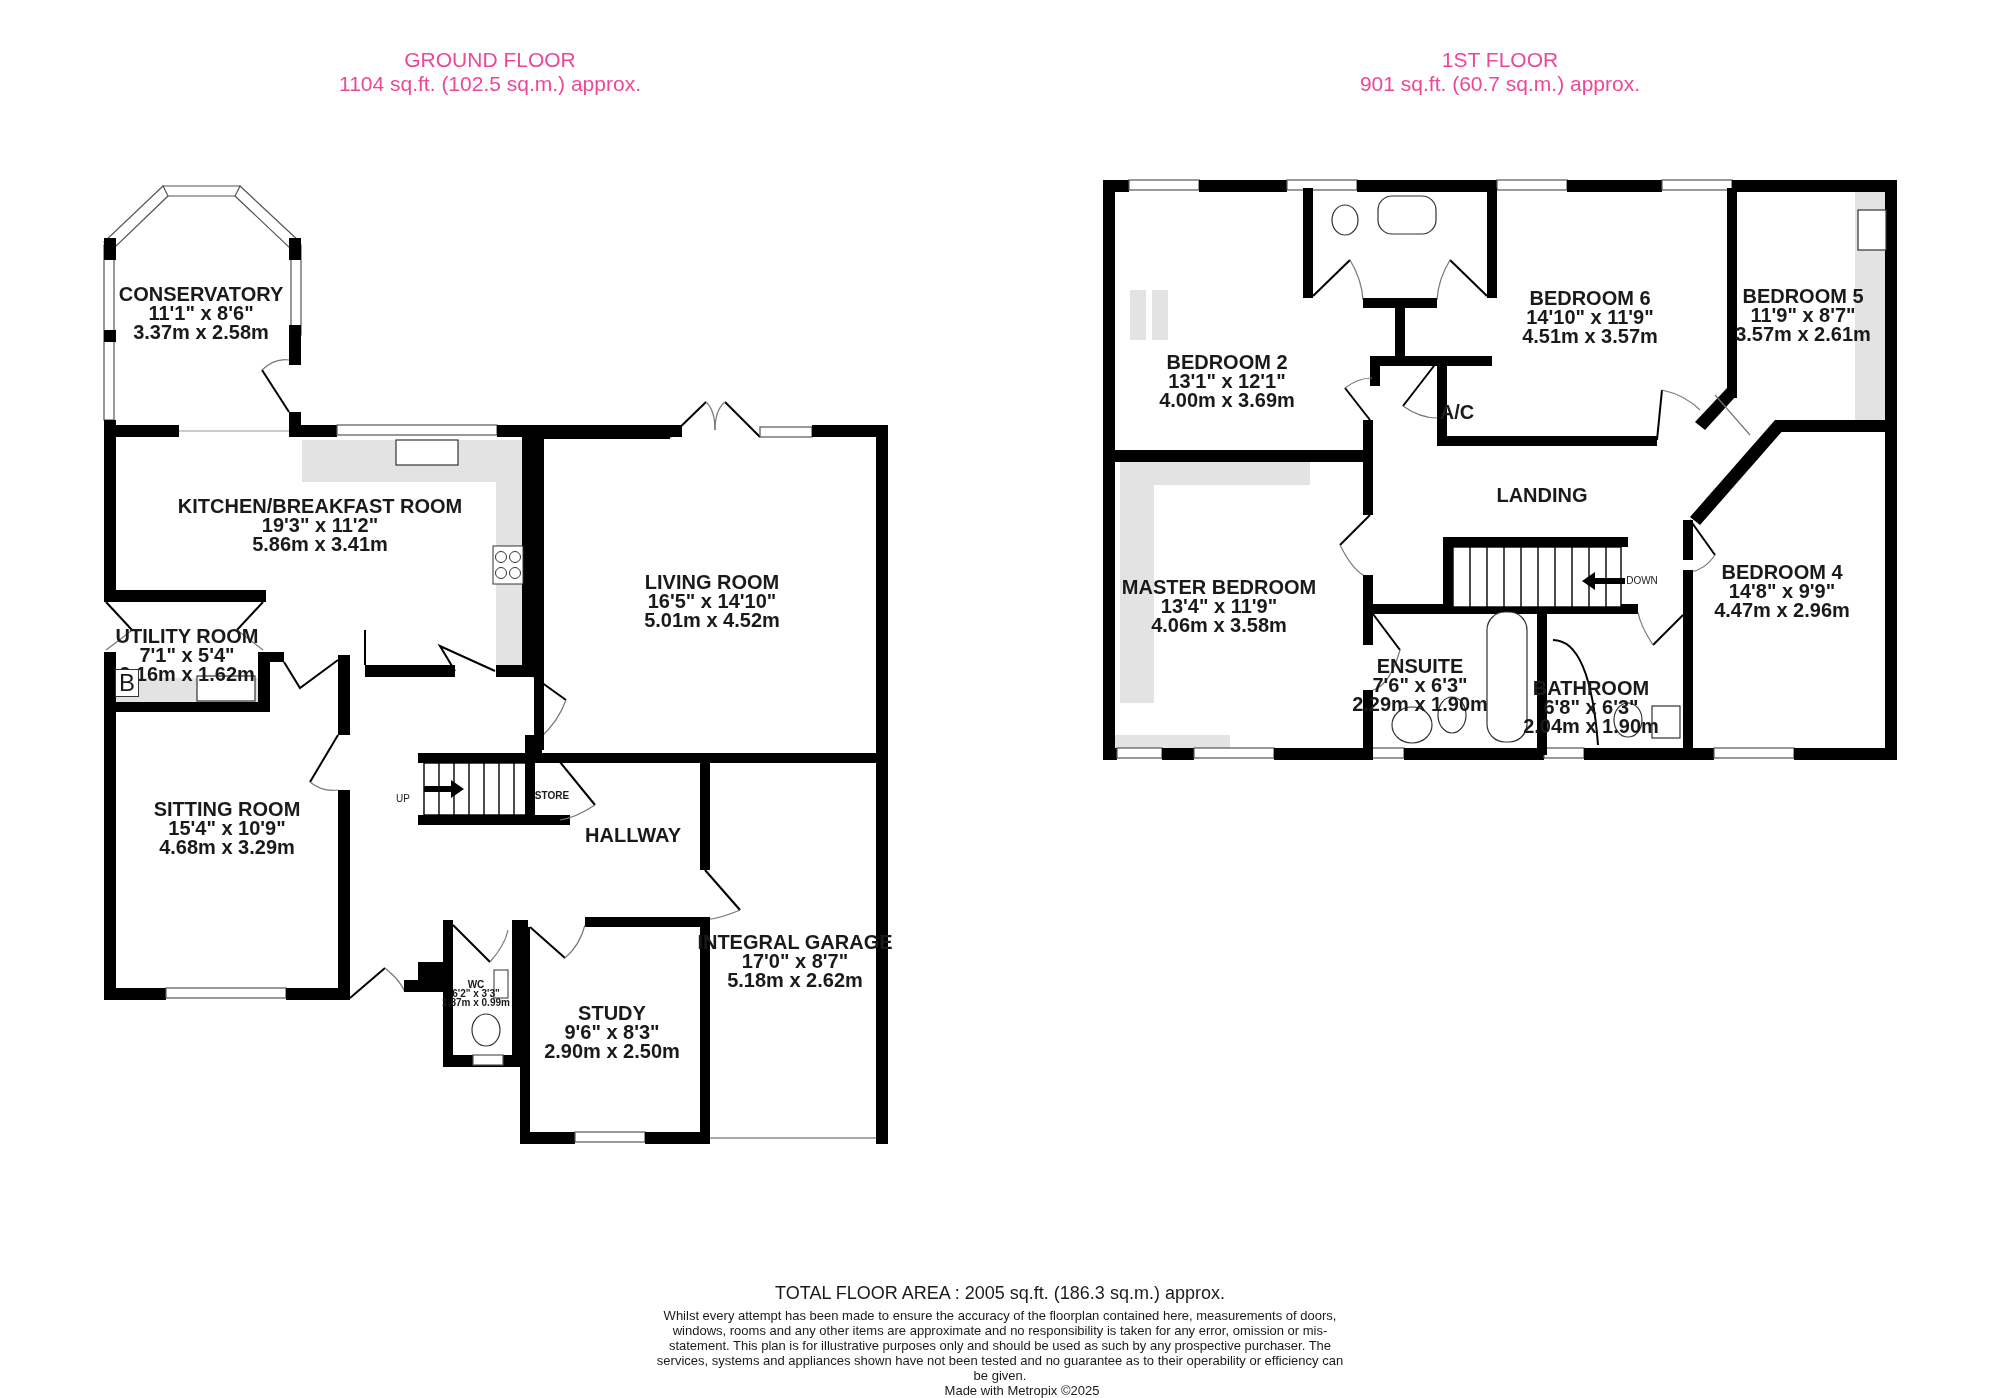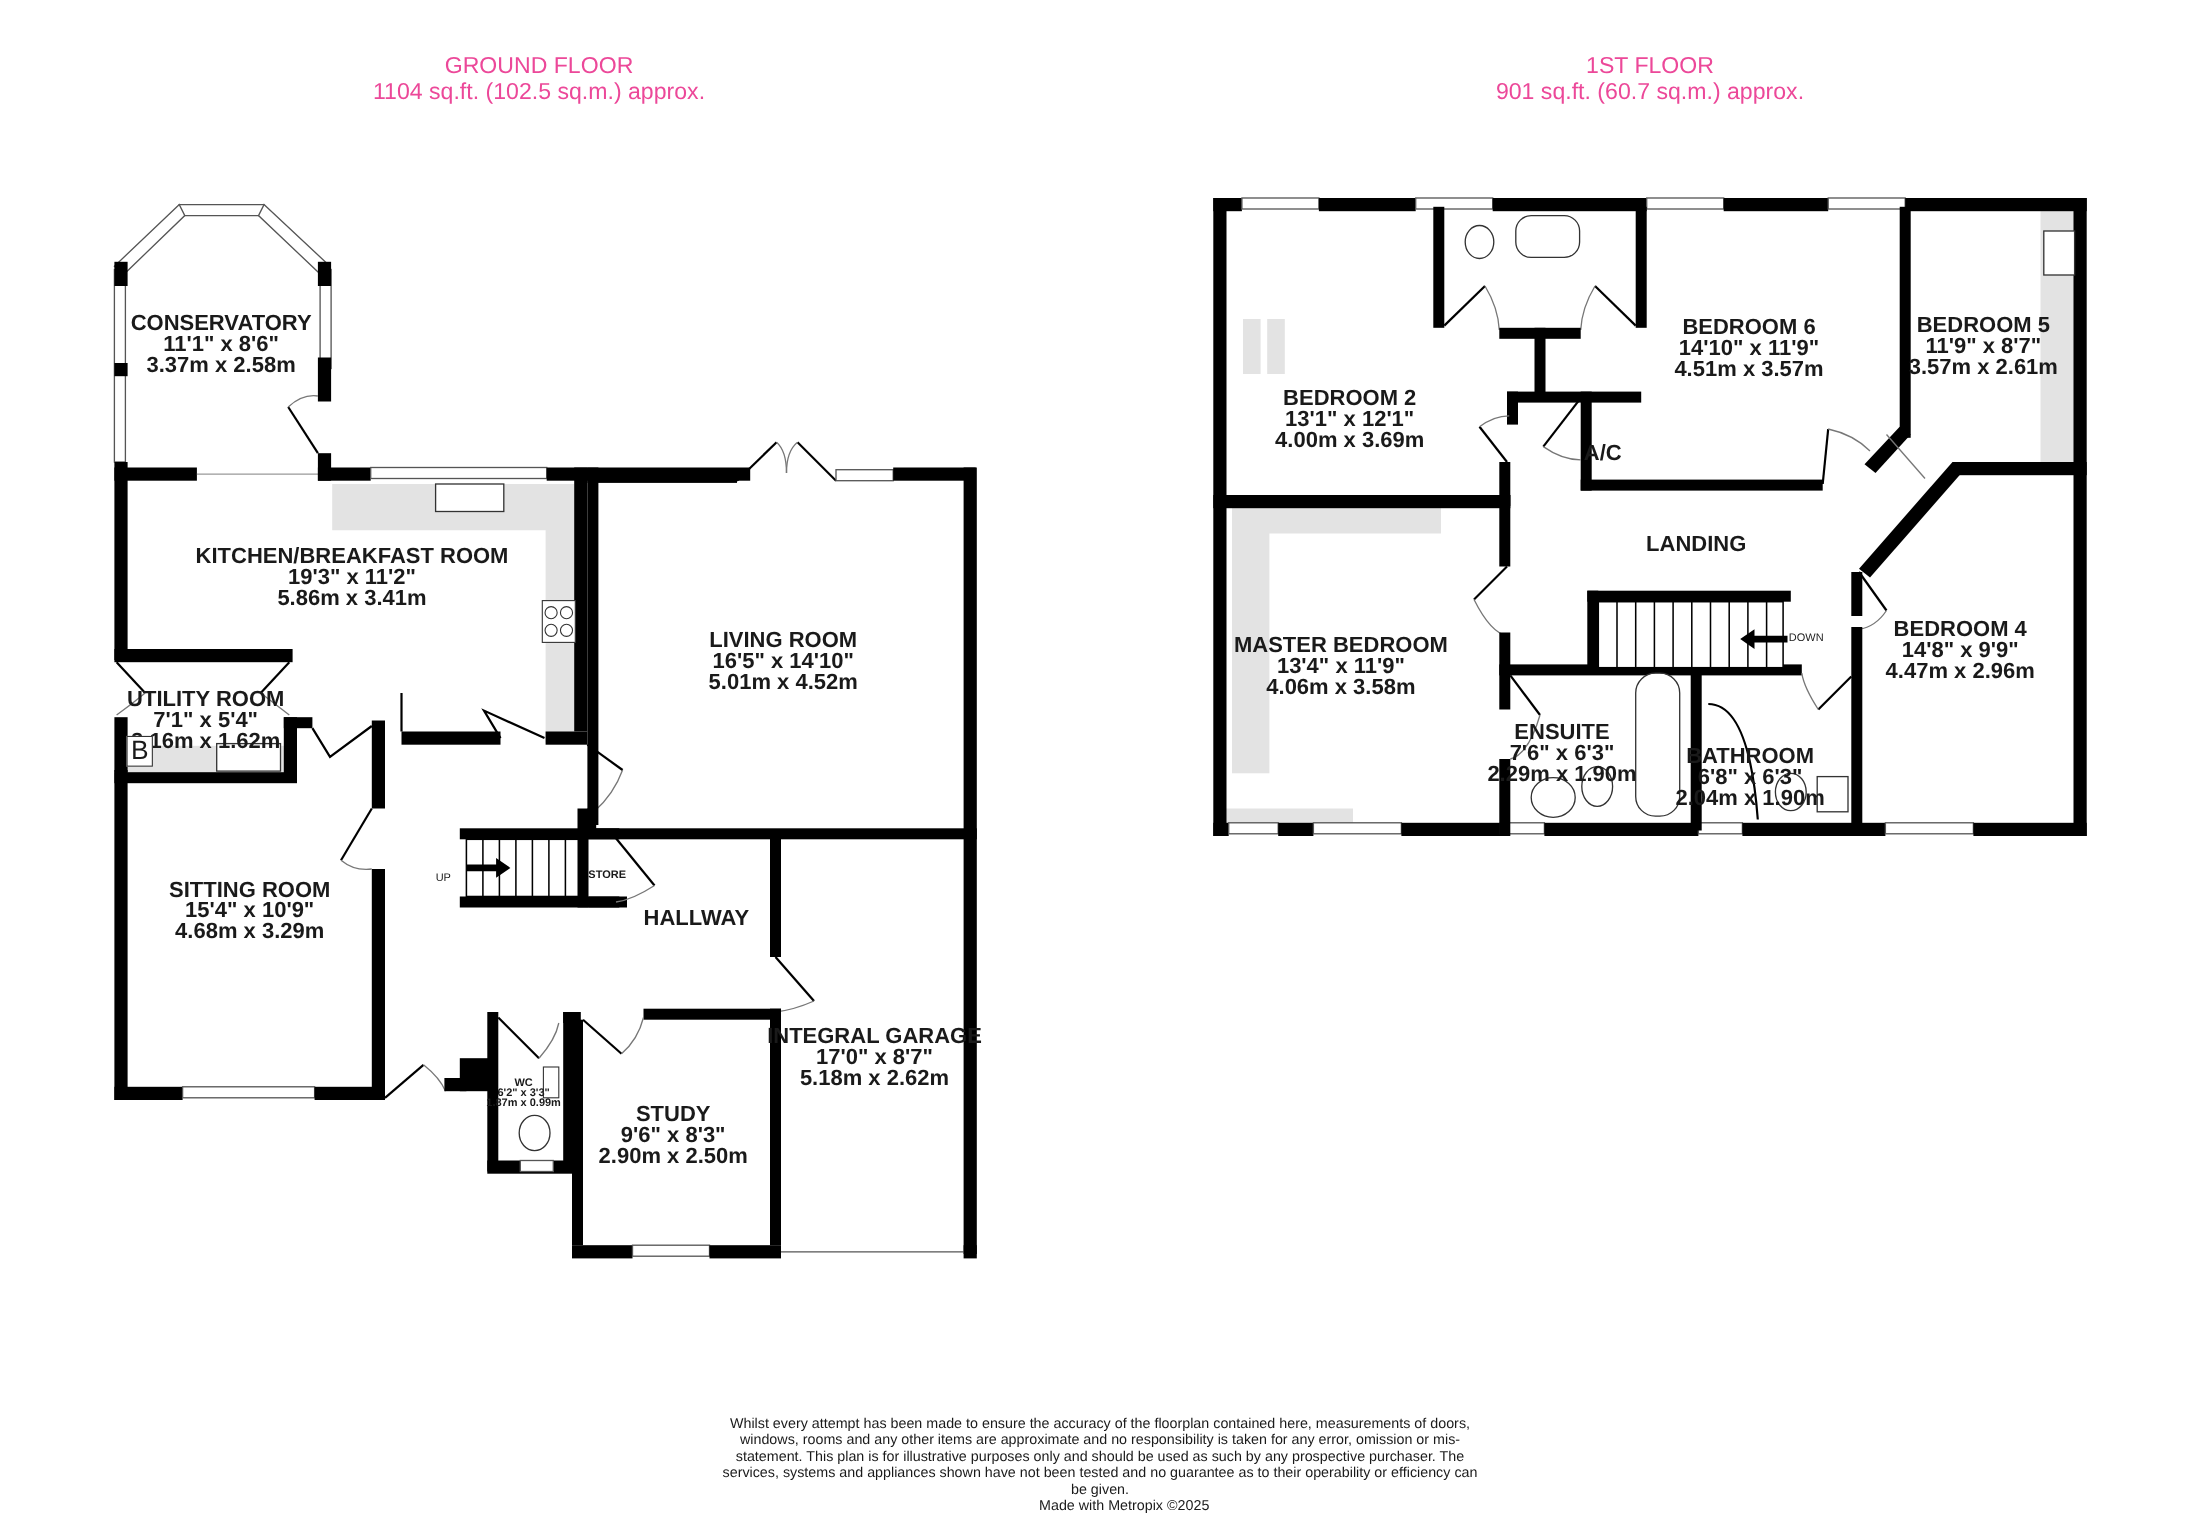--- a/index.html
+++ b/index.html
@@ -350,15 +350,16 @@
   <span>2.29m  x 1.90m</span>
 </div>
 <div class="room-label" style="left:1591px; top:659px;margin-top:20px;">
   <span>BATHROOM</span>
   <span>6'8"  x 6'3"</span>
   <span>2.04m  x 1.90m</span>
 </div>
 <div class="small-label" style="left:1642px; top:575px;">DOWN</div>
 
 <div class="footer">
+  <span class="total">TOTAL FLOOR AREA : 2005 sq.ft. (186.3 sq.m.) approx.</span>
   <span class="disc">Whilst every attempt has been made to ensure the accuracy of the floorplan contained here, measurements of doors, windows, rooms and any other items are approximate and no responsibility is taken for any error, omission or mis-statement. This plan is for illustrative purposes only and should be used as such by any prospective purchaser. The services, systems and appliances shown have not been tested and no guarantee as to their operability or efficiency can be given.</span>
   <span class="made">Made with Metropix ©2025</span>
 </div>
 
 </body></html>

